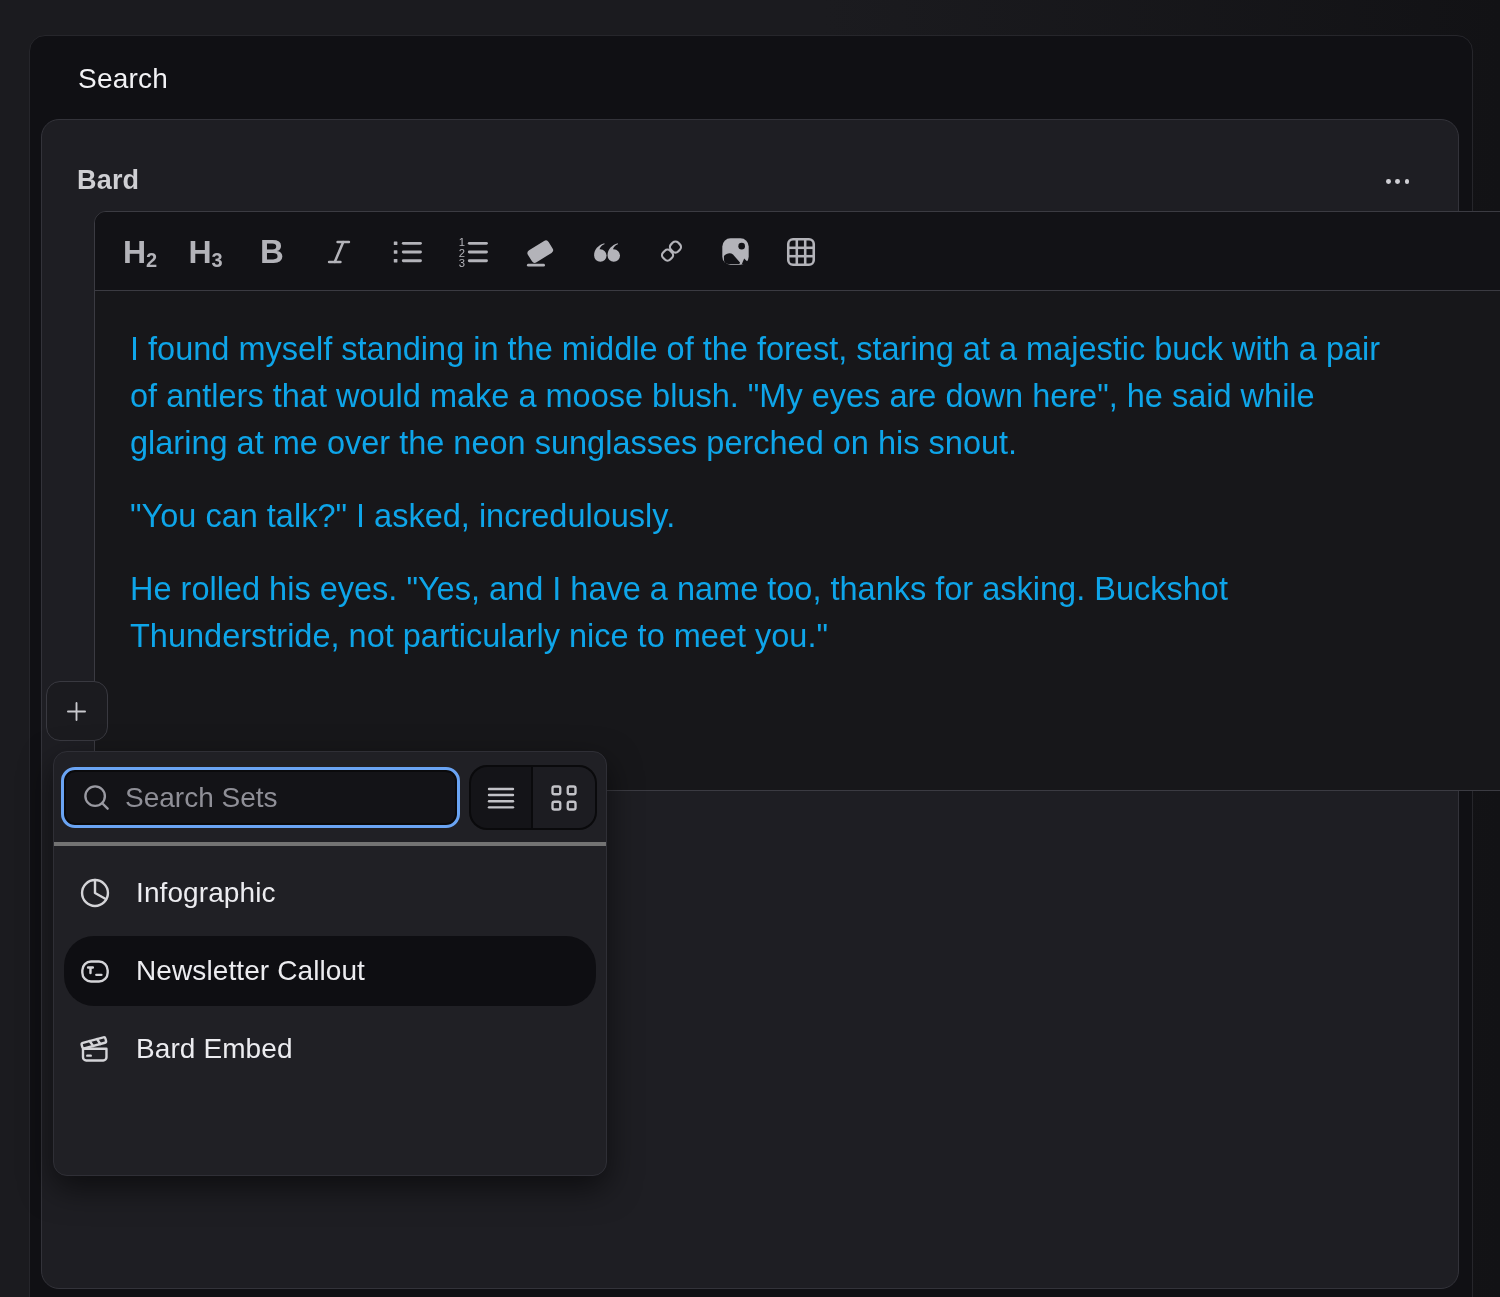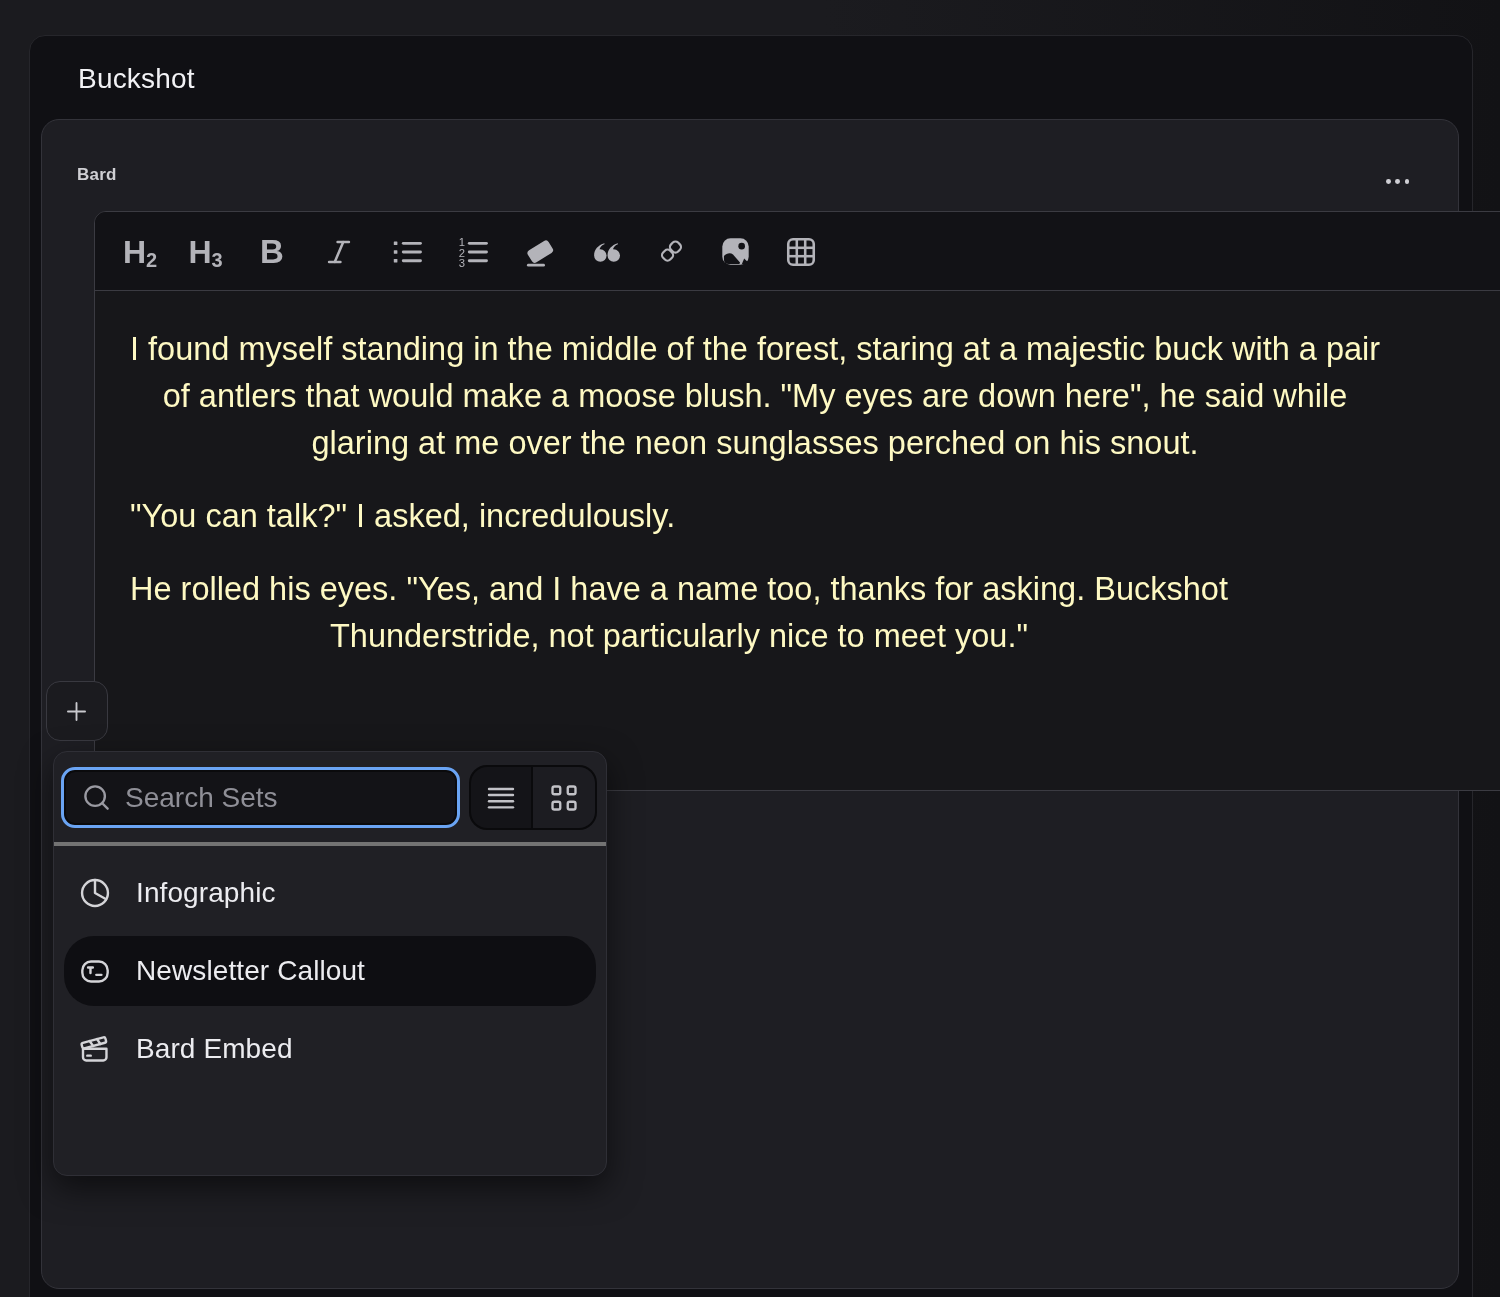--- a/index.html
+++ b/index.html
@@ -9,42 +9,42 @@
 
   .container { left:29px; top:35px; width:1444px; height:1290px;
     background:#101014; border:1px solid #26262b; border-radius:16px; }
 
   .content-label { left:78px; top:63px; font-size:28px; font-weight:500;
     color:#f2f2f5; letter-spacing:.2px; }
 
   .card { left:41px; top:119px; width:1418px; height:1170px;
     background:#1e1e23; border:1px solid #33333a; border-radius:18px; }
 
-  .bard { left:77px; top:165px; font-size:17px; font-weight:700;
+  .bard { left:77px; top:165px; font-size:27px; font-weight:700;
     color:#cfcfd3; letter-spacing:.2px; }
 
   .dots { left:1386px; top:179px; }
   .dots span { display:inline-block; width:4.8px; height:4.8px; border-radius:50%;
     background:#cfcfd4; margin-right:4.5px; vertical-align:top; }
 
   .editor { left:78px; top:211px; width:1500px; height:580px;
     border:1px solid #3b3b42; border-radius:12px; background:#17171a;margin-left:16px; }
   .toolbar { position:absolute; left:0; top:0; right:0; height:79px;
     background:#121216; border-bottom:1px solid #3b3b42;
     border-radius:11px 11px 0 0; }
   .tbtn { position:absolute; top:0; height:79px; width:64px;
     display:flex; align-items:center; justify-content:center; color:#b3b3b9; }
   .tbtn svg { display:block; }
 
   .h-ic { font-size:32px; font-weight:600; color:#b3b3b9; line-height:1; }
   .h-ic sub { font-size:20px; font-weight:600; vertical-align:baseline; position:relative; top:4px; left:0px; }
   .b-ic { font-size:33px; font-weight:700; color:#b3b3b9; line-height:1; }
 
   .para { left:35px; font-size:32.5px; line-height:47px; white-space:pre;
-    color:#fef9c3;text-align:center; }
+    color:#0ea5e9; }
 
   .plusbtn { left:45.5px; top:681px; width:62px; height:60px; border-radius:14px;
     background:#1b1b1f; border:1px solid #393940;
     display:flex; align-items:center; justify-content:center; }
 
   .dropdown { left:53px; top:751px; width:554px; height:425px; border-radius:14px;
     background:#202025; border:1px solid #2f2f36;
     box-shadow:0 12px 32px rgba(0,0,0,.55); }
   .ddhead { position:absolute; left:0; top:0; right:0; height:94px;
     border-bottom:4px solid #737373; }
@@ -65,21 +65,21 @@
   .row { position:relative; height:70px; border-radius:16px; margin-bottom:8px;
     display:flex; align-items:center; }
   .row.active { background:#0e0e12;border-radius:30px; }
   .row .ric { width:32px; margin-left:15px; flex:none; display:flex; justify-content:center; }
   .row .rtxt { margin-left:25px; font-size:28px; font-weight:500; color:#ececf0;
     letter-spacing:.1px; }
 </style>
 </head>
 <body>
   <div class="abs container"></div>
-  <div class="abs content-label">Buckshot</div>
+  <div class="abs content-label">Search</div>
   <div class="abs card"></div>
   <div class="abs bard">Bard</div>
   <div class="abs dots"><span></span><span></span><span></span></div>
 
   <div class="abs editor">
     <div class="toolbar">
       <div class="tbtn" style="left:13px">
         <span class="h-ic">H<sub>2</sub></span>
       </div>
       <div class="tbtn" style="left:78.5px">

